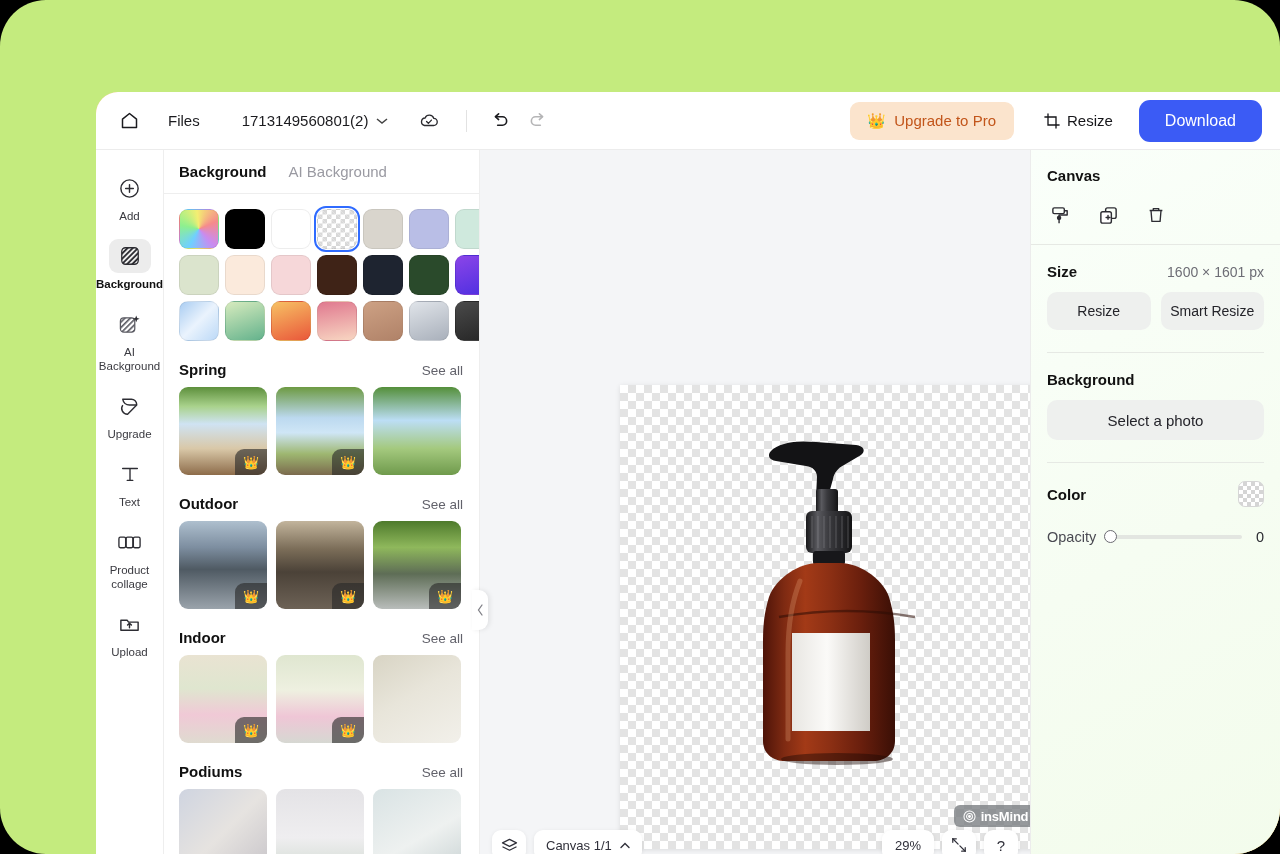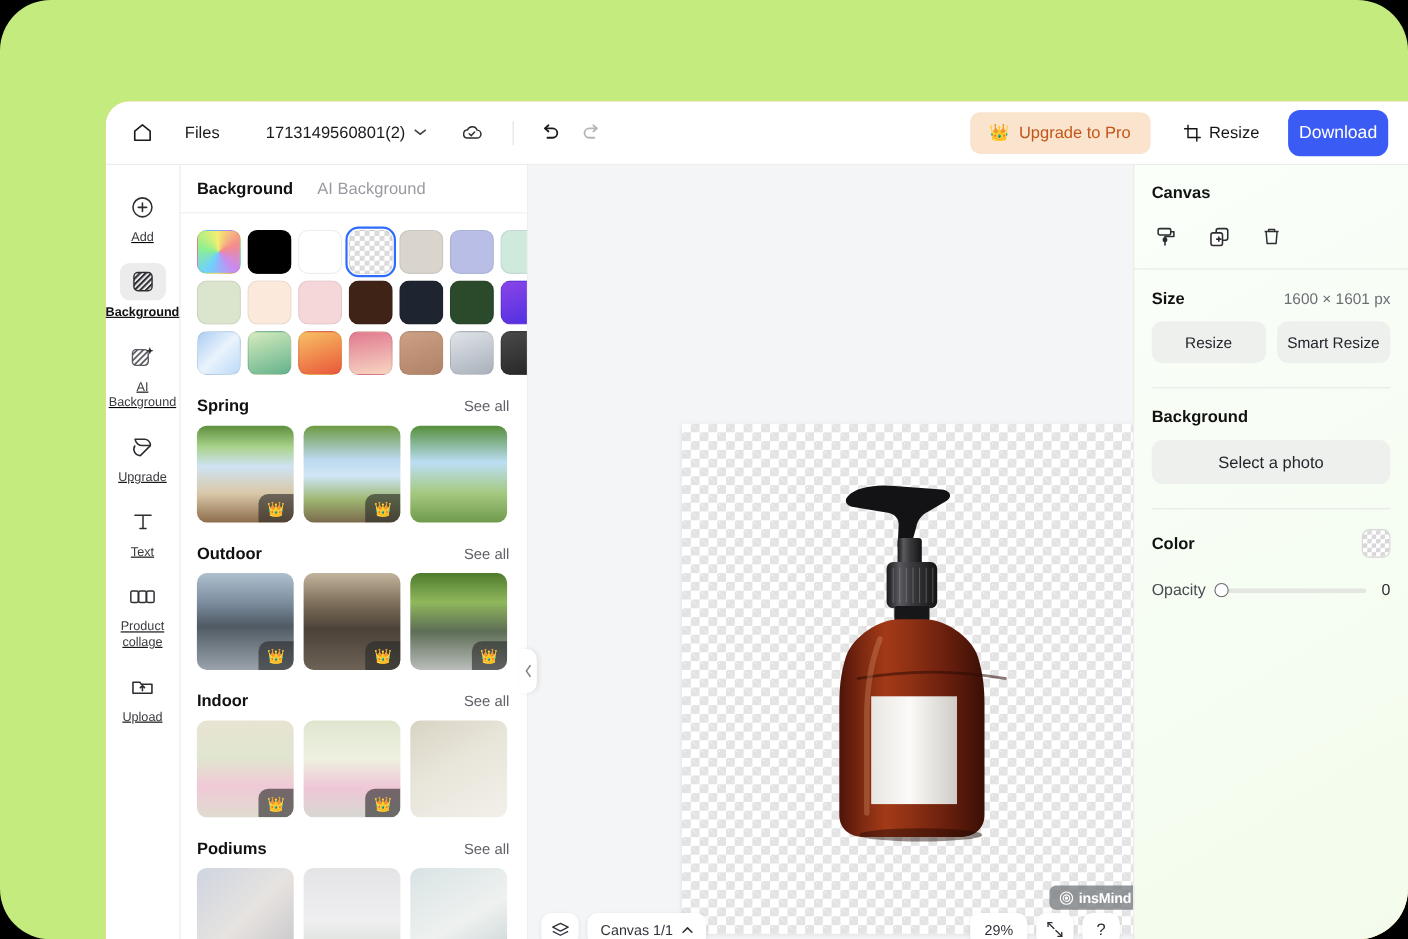--- a/index.html
+++ b/index.html
@@ -48,33 +48,33 @@
     height:38px; padding:0 18px; font-size:15px; cursor:pointer;
     font-family:"Liberation Sans", sans-serif; font-weight:500;
   }
   #resize-btn {
     display:flex; align-items:center; gap:7px; background:transparent;
     border:none; color:#16161a; font-size:15px; margin-left:22px; cursor:pointer;
     height:38px; padding:0 8px; font-family:"Liberation Sans", sans-serif; font-weight:500;
   }
   #download-btn {
     background:#3b5bf5; color:#fff; border:none; border-radius:11px;
-    height:42px; padding:0 10px; font-size:16px; margin-left:18px; cursor:pointer;
+    height:42px; padding:0 26px; font-size:16px; margin-left:18px; cursor:pointer;
     font-family:"Liberation Sans", sans-serif; font-weight:500;
   }
 
   
   #rail {
     position:absolute; left:0; top:58px; width:68px; height:704px;
     background:#fff; border-right:1px solid #eee;
     display:flex; flex-direction:column; align-items:center; padding-top:14px;
   }
   .rail-item {
     width:60px; display:flex; flex-direction:column; align-items:center;
-    padding:7px 0 4px; cursor:pointer; border-radius:10px; margin-bottom:5px;text-decoration:underline;
+    padding:7px 0 4px; cursor:pointer; border-radius:10px; margin-bottom:5px;
   }
   .rail-item .ri-ico {
     width:42px; height:34px; display:flex; align-items:center; justify-content:center;
     border-radius:9px;
   }
   .rail-item.active .ri-ico { background:#ececec; }
   .rail-item .ri-lbl {
     font-size:11.5px; color:#3a3a40; margin-top:4px; text-align:center; line-height:1.22;
   }
   .rail-item.active .ri-lbl { color:#111; font-weight:bold; }

